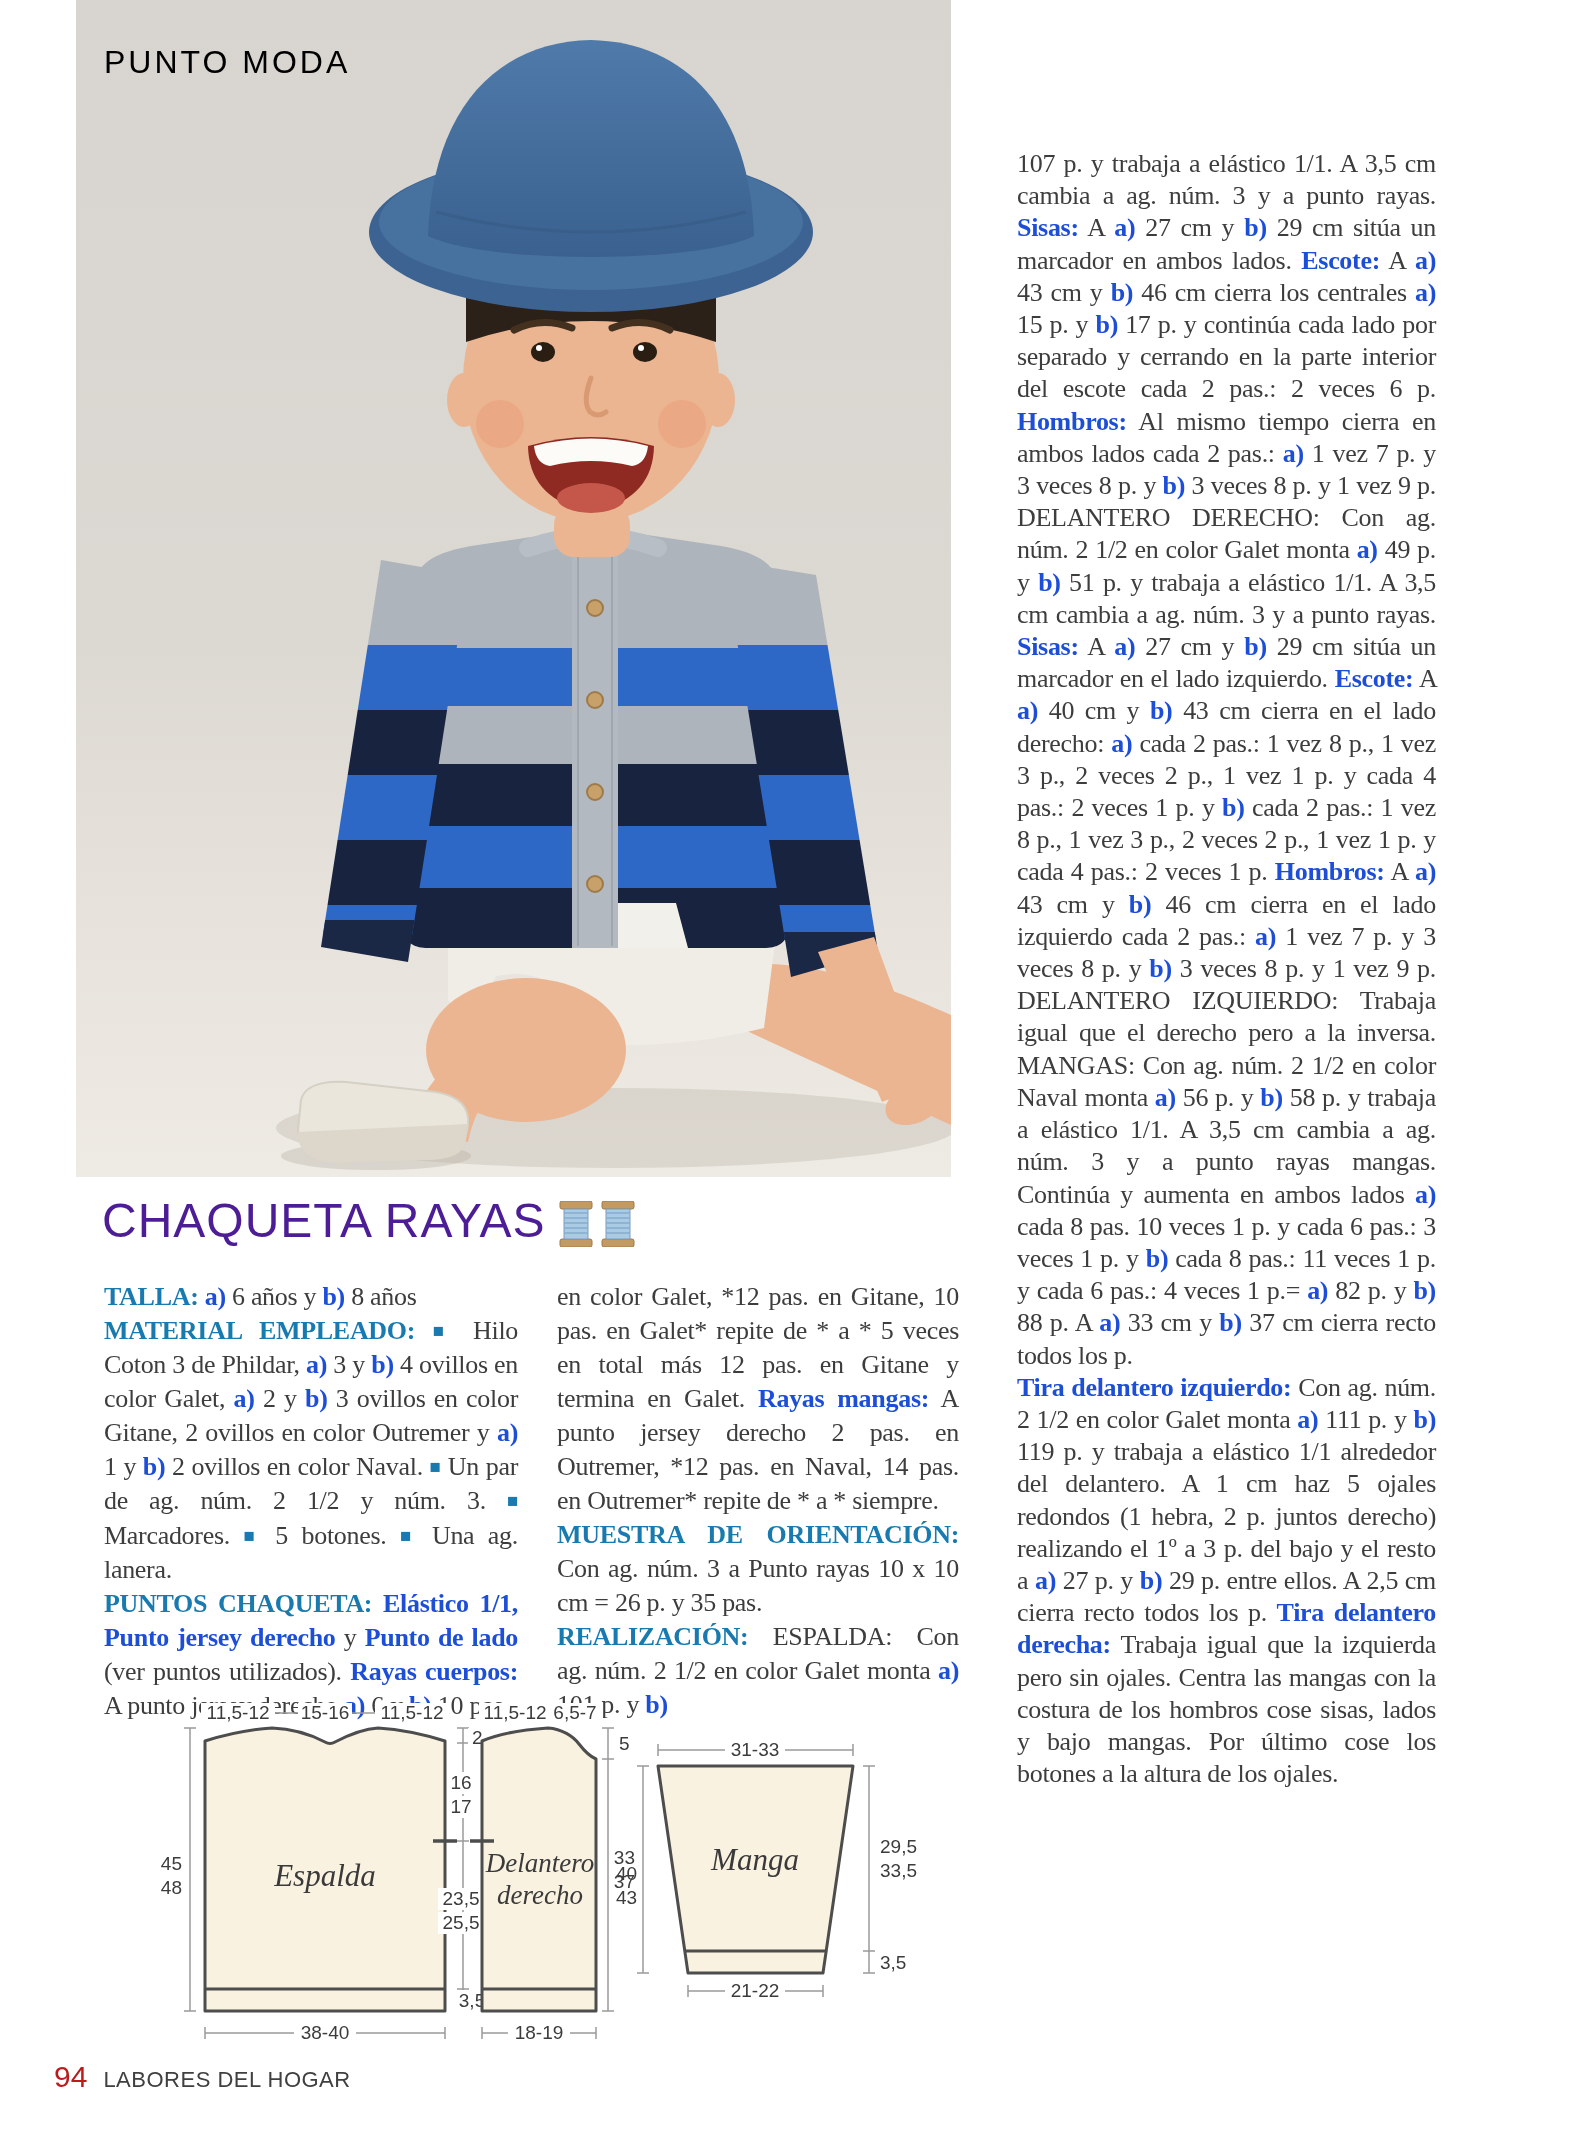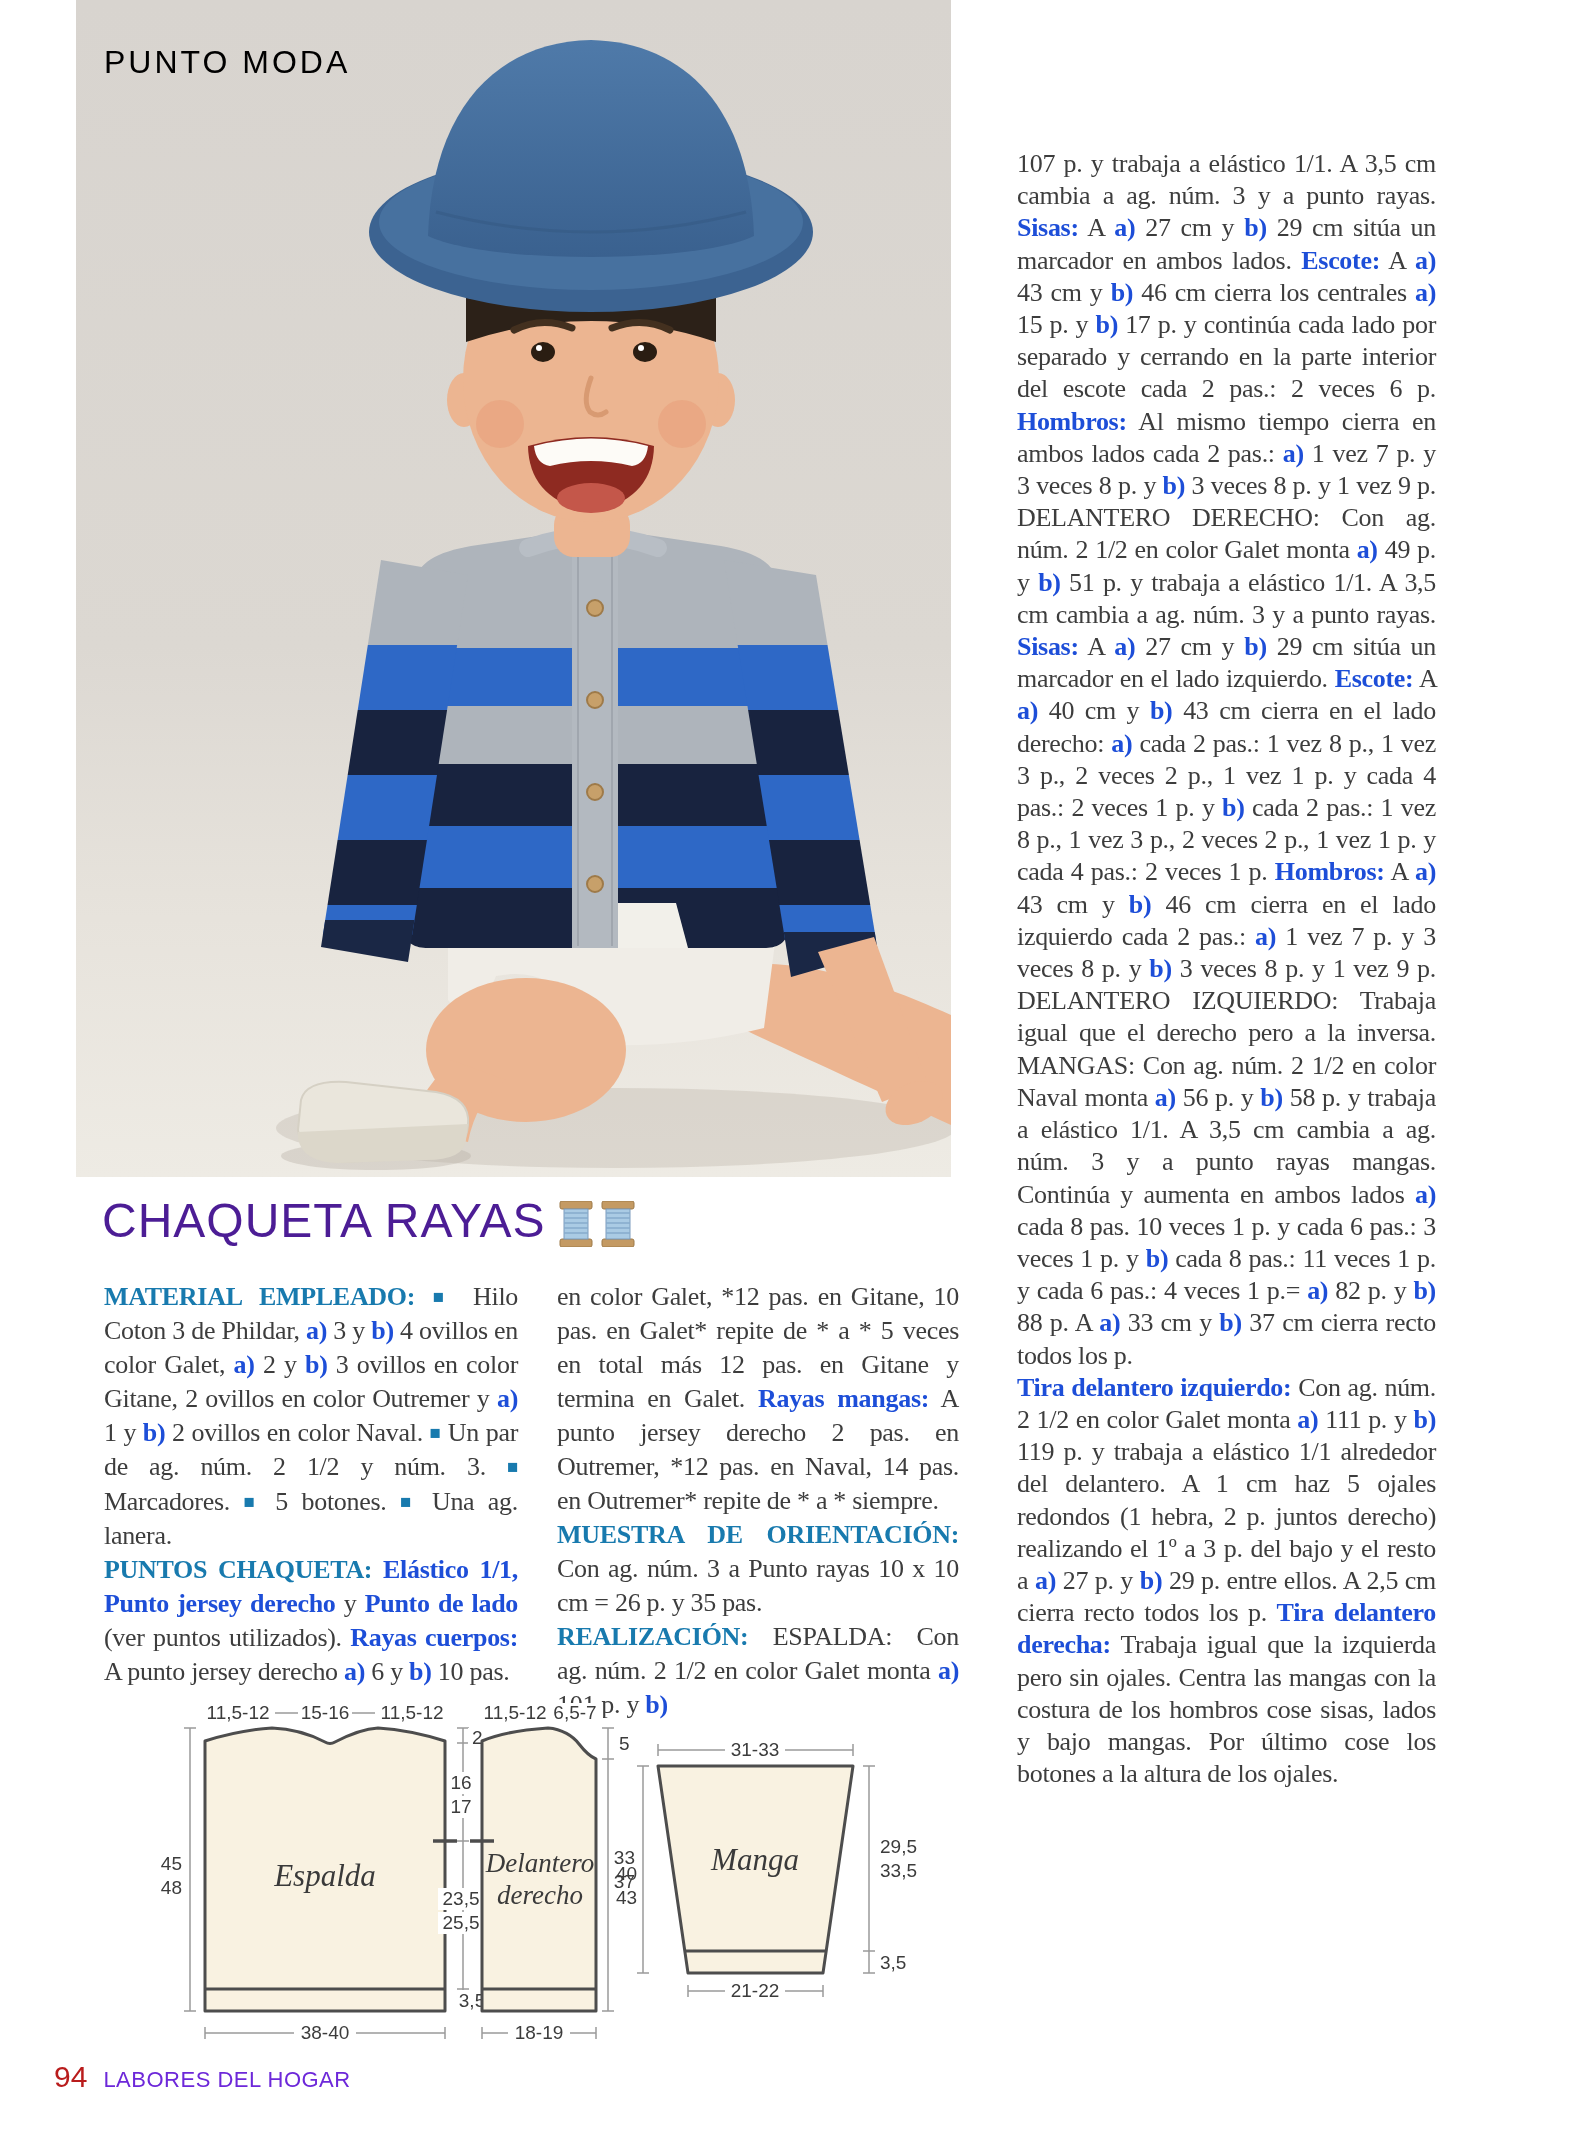--- a/index.html
+++ b/index.html
@@ -34,21 +34,21 @@
   .edge-tick{stroke:var(--diagram-stroke);stroke-width:3.5;}
   .dimlbl{font-family:"Liberation Sans",sans-serif;font-size:19px;fill:#3c3c3c;}
   .plbl{font-family:"Liberation Serif",serif;font-style:italic;font-size:31px;fill:#3a3a3a;}
   .plbl2{font-family:"Liberation Serif",serif;font-style:italic;font-size:27px;fill:#3a3a3a;}
   .lblbg{fill:#ffffff;}
   .f-gray{fill:var(--stripe-gray);} .f-blue{fill:var(--stripe-blue);} .f-navy{fill:var(--stripe-navy);}
   .f-skin{fill:var(--skin);} .f-hatbrim{fill:var(--hat);}
   .footer{position:absolute;left:54px;top:2060px;display:flex;align-items:baseline;
         font-family:"Liberation Sans",sans-serif;}
   .footer .num{font-size:30px;color:#b91c1c;}
-  .footer .mag{font-size:22px;color:#6d28d9;margin-left:16px;letter-spacing:0.5px;}
+  .footer .mag{font-size:22px;color:#404040;margin-left:16px;letter-spacing:0.5px;}
 </style>
 </head>
 <body>
 
 <div class="page">
 
   <div class="photo">
     <svg width="875" height="1177" viewBox="0 0 875 1177">
       <defs>
         <linearGradient id="bgGrad" x1="0" y1="0" x2="0" y2="1">
@@ -175,20 +175,21 @@
             <line x1="5" y1="17" x2="29" y2="17"></line>
           <line x1="5" y1="22" x2="29" y2="22"></line>
             <line x1="5" y1="27" x2="29" y2="27"></line>
           <line x1="5" y1="32" x2="29" y2="32"></line>
         </g>
       </svg>
     </div>
   </div>
 
   <div class="col col1">
+    <p><span class="hd">TALLA:</span> <b>a)</b> 6 años y <b>b)</b> 8 años</p>
     <p><span class="hd">MATERIAL EMPLEADO:</span> <span class="sq">■</span> Hilo Coton 3 de Phildar, <b>a)</b> 3 y <b>b)</b> 4 ovillos en color Galet, <b>a)</b> 2 y <b>b)</b> 3 ovillos en color Gitane, 2 ovillos en color Outremer y <b>a)</b> 1 y <b>b)</b> 2 ovillos en color Naval. <span class="sq">■</span> Un par de ag. núm. 2 1/2 y núm. 3. <span class="sq">■</span> Marcadores. <span class="sq">■</span> 5 botones. <span class="sq">■</span> Una ag. lanera.</p>
     <p><span class="hd">PUNTOS CHAQUETA:</span> <b>Elástico 1/1, Punto jersey derecho</b> y <b>Punto de lado</b> (ver puntos utilizados). <b>Rayas cuerpos:</b> A punto jersey derecho <b>a)</b> 6 y <b>b)</b> 10 pas.</p>
   </div>
   <div class="col col2">
     <p>en color Galet, *12 pas. en Gitane, 10 pas. en Galet* repite de * a * 5 veces en total más 12 pas. en Gitane y termina en Galet. <b>Rayas mangas:</b> A punto jersey derecho 2 pas. en Outremer, *12 pas. en Naval, 14 pas. en Outremer* repite de * a * siempre.</p>
     <p><span class="hd">MUESTRA DE ORIENTACIÓN:</span> Con ag. núm. 3 a Punto rayas 10 x 10 cm = 26 p. y 35 pas.</p>
     <p><span class="hd">REALIZACIÓN:</span> ESPALDA: Con ag. núm. 2 1/2 en color Galet monta <b>a)</b> 101 p. y <b>b)</b></p>
   </div>
   <div class="col col3">
     <p>107 p. y trabaja a elástico 1/1. A 3,5 cm cambia a ag. núm. 3 y a punto rayas. <b>Sisas:</b> A <b>a)</b> 27 cm y <b>b)</b> 29 cm sitúa un marcador en ambos lados. <b>Escote:</b> A <b>a)</b> 43 cm y <b>b)</b> 46 cm cierra los centrales <b>a)</b> 15 p. y <b>b)</b> 17 p. y continúa cada lado por separado y cerrando en la parte interior del escote cada 2 pas.: 2 veces 6 p. <b>Hombros:</b> Al mismo tiempo cierra en ambos lados cada 2 pas.: <b>a)</b> 1 vez 7 p. y 3 veces 8 p. y <b>b)</b> 3 veces 8 p. y 1 vez 9 p. DELANTERO DERECHO: Con ag. núm. 2 1/2 en color Galet monta <b>a)</b> 49 p. y <b>b)</b> 51 p. y trabaja a elástico 1/1. A 3,5 cm cambia a ag. núm. 3 y a punto rayas. <b>Sisas:</b> A <b>a)</b> 27 cm y <b>b)</b> 29 cm sitúa un marcador en el lado izquierdo. <b>Escote:</b> A <b>a)</b> 40 cm y <b>b)</b> 43 cm cierra en el lado derecho: <b>a)</b> cada 2 pas.: 1 vez 8 p., 1 vez 3 p., 2 veces 2 p., 1 vez 1 p. y cada 4 pas.: 2 veces 1 p. y <b>b)</b> cada 2 pas.: 1 vez 8 p., 1 vez 3 p., 2 veces 2 p., 1 vez 1 p. y cada 4 pas.: 2 veces 1 p. <b>Hombros:</b> A <b>a)</b> 43 cm y <b>b)</b> 46 cm cierra en el lado izquierdo cada 2 pas.: <b>a)</b> 1 vez 7 p. y 3 veces 8 p. y <b>b)</b> 3 veces 8 p. y 1 vez 9 p. DELANTERO IZQUIERDO: Trabaja igual que el derecho pero a la inversa. MANGAS: Con ag. núm. 2 1/2 en color Naval monta <b>a)</b> 56 p. y <b>b)</b> 58 p. y trabaja a elástico 1/1. A 3,5 cm cambia a ag. núm. 3 y a punto rayas mangas. Continúa y aumenta en ambos lados <b>a)</b> cada 8 pas. 10 veces 1 p. y cada 6 pas.: 3 veces 1 p. y <b>b)</b> cada 8 pas.: 11 veces 1 p. y cada 6 pas.: 4 veces 1 p.= <b>a)</b> 82 p. y <b>b)</b> 88 p. A <b>a)</b> 33 cm y <b>b)</b> 37 cm cierra recto todos los p.</p>

